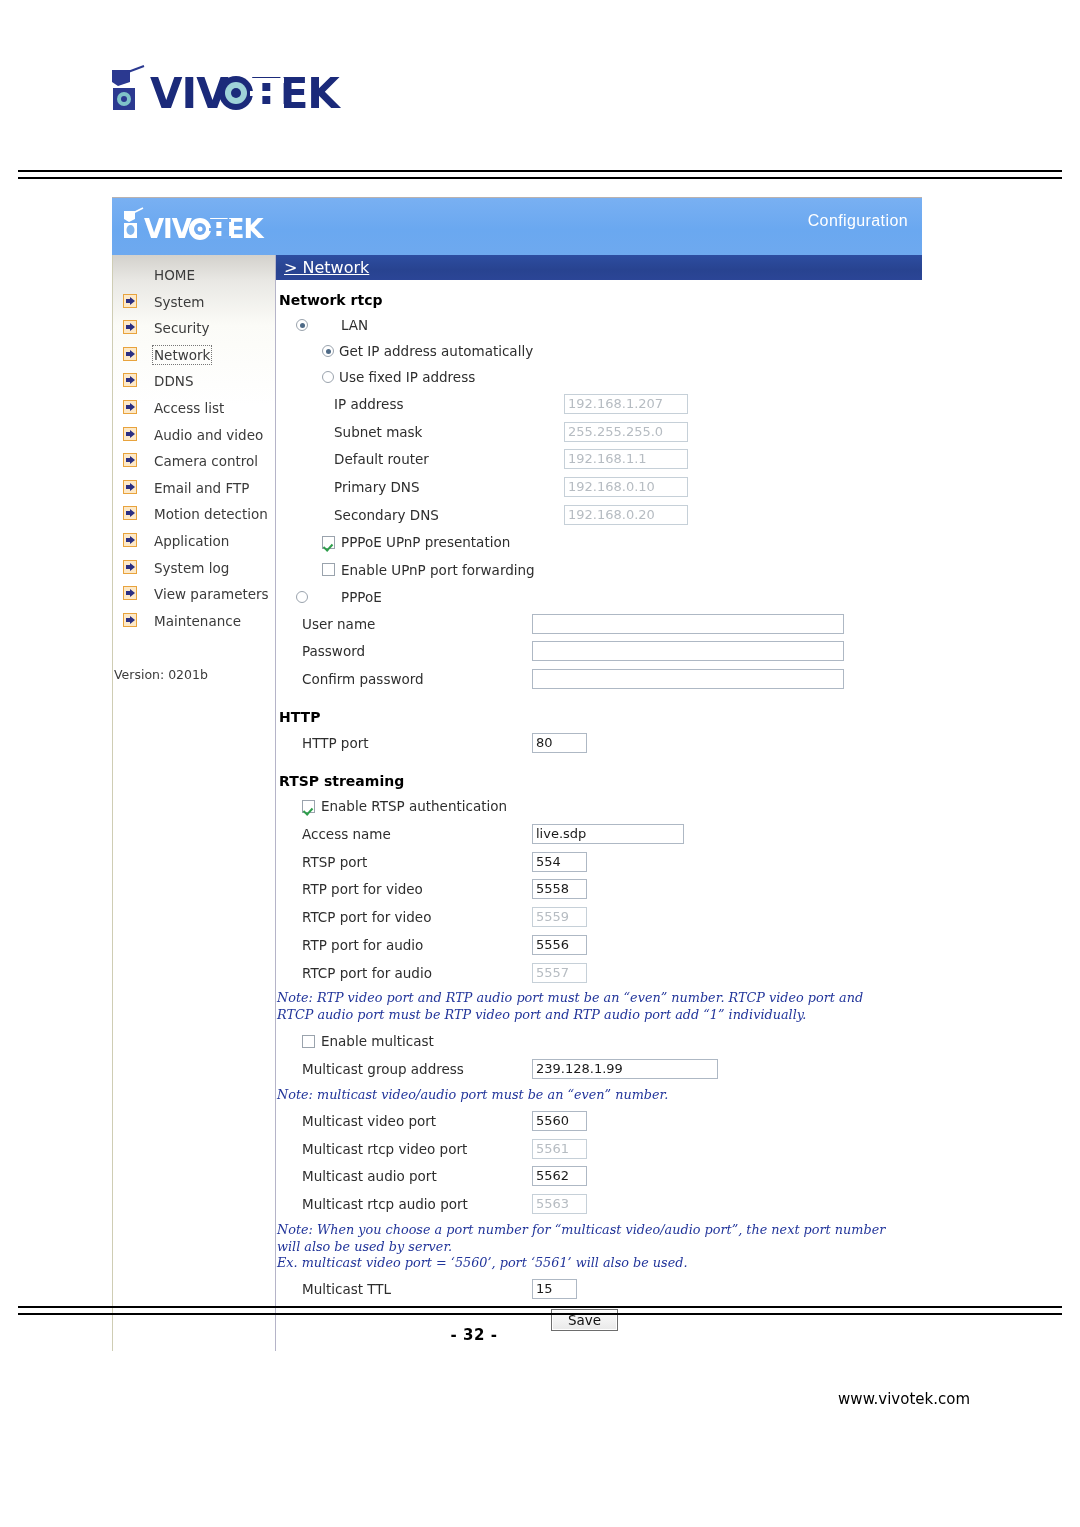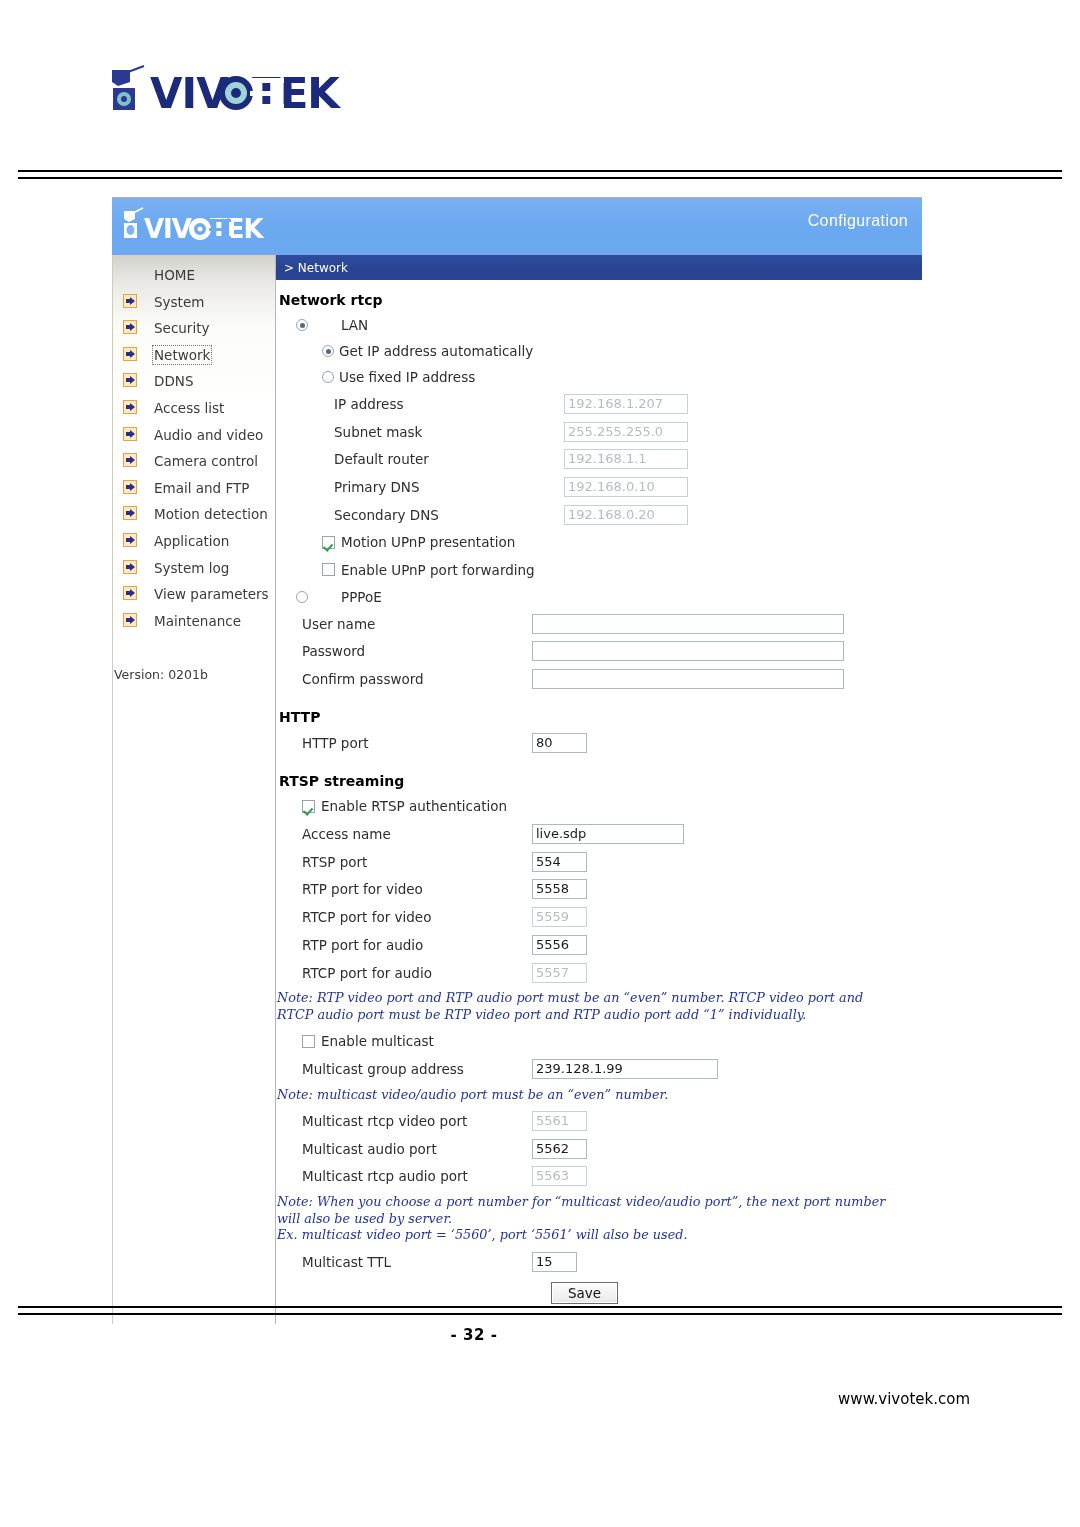--- a/index.html
+++ b/index.html
@@ -183,22 +183,23 @@
   #breadcrumb-bar {
     height: 25px;
     background: linear-gradient(to bottom, #2d4da0 0%, #284390 60%, #2b4596 100%);
     display: flex;
     align-items: center;
     padding-left: 8px;
     box-sizing: border-box;
   }
   #breadcrumb-bar .crumb {
     font-family: "DejaVu Sans", sans-serif;
-    font-size: 12px;
+    font-size: 16px;
     color: #ffffff;
+    text-decoration: underline;
   }
   #content-inner {
     padding: 8px 0 20px 0;
     position: relative;
   }
 
   .section-title {
     font-family: "DejaVu Sans", sans-serif;
     font-weight: bold;
     font-size: 14px;
@@ -482,21 +483,21 @@
           <span class="field-label indent3">Primary DNS</span>
           <span class="textbox tb-ip disabled">192.168.0.10</span>
         </div>
         <div class="row">
           <span class="field-label indent3">Secondary DNS</span>
           <span class="textbox tb-ip disabled">192.168.0.20</span>
         </div>
 
         <div class="row indent2">
           <span class="checkbox checked"></span>
-          <span class="ctl-label">Motion UPnP presentation</span>
+          <span class="ctl-label">PPPoE UPnP presentation</span>
         </div>
         <div class="row indent2">
           <span class="checkbox"></span>
           <span class="ctl-label">Enable UPnP port forwarding</span>
         </div>
 
         <div class="row radio-row indentL">
           <span class="radio"></span>
           <span class="ctl-label">PPPoE</span>
         </div>
@@ -560,20 +561,24 @@
         </div>
 
         <div class="row">
           <span class="field-label indent1">Multicast group address</span>
           <span class="textbox tb-mcast">239.128.1.99</span>
         </div>
 
         <div class="note">Note: multicast video/audio port must be an “even” number.</div>
 
         <div class="row">
+          <span class="field-label indent1">Multicast video port</span>
+          <span class="textbox tb-port">5560</span>
+        </div>
+        <div class="row">
           <span class="field-label indent1">Multicast rtcp video port</span>
           <span class="textbox tb-port disabled">5561</span>
         </div>
         <div class="row">
           <span class="field-label indent1">Multicast audio port</span>
           <span class="textbox tb-port">5562</span>
         </div>
         <div class="row">
           <span class="field-label indent1">Multicast rtcp audio port</span>
           <span class="textbox tb-port disabled">5563</span>

